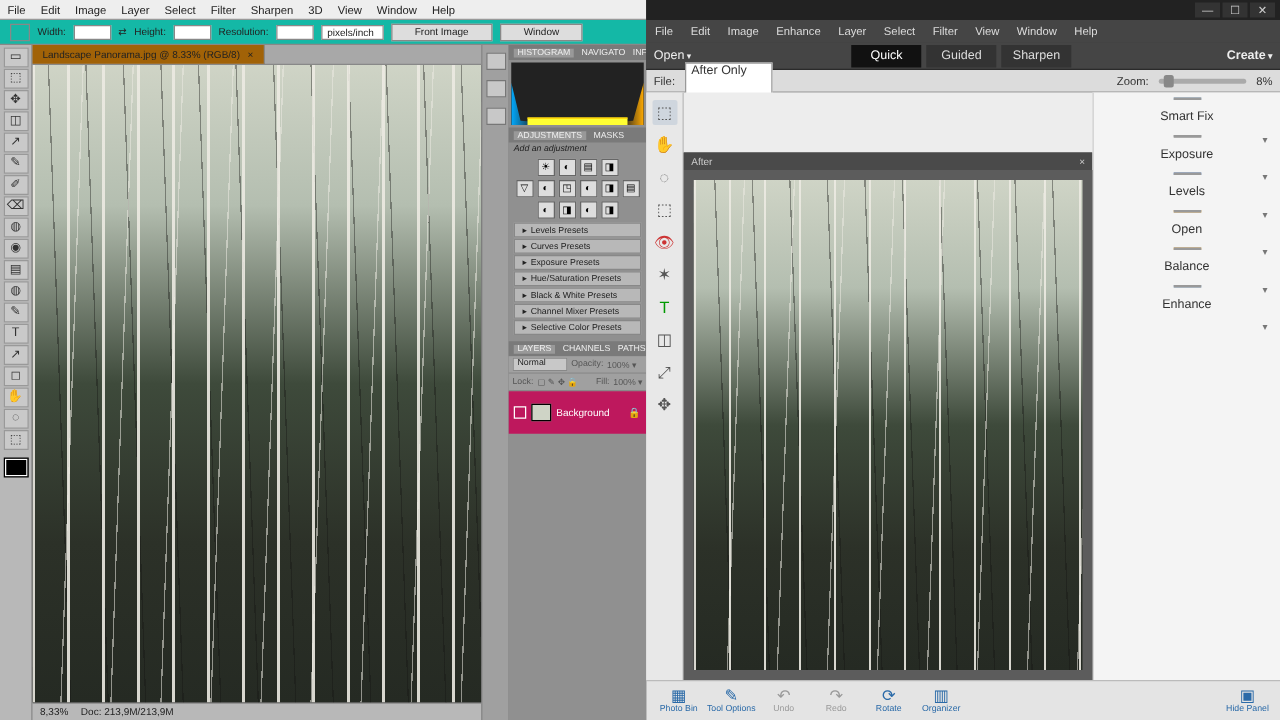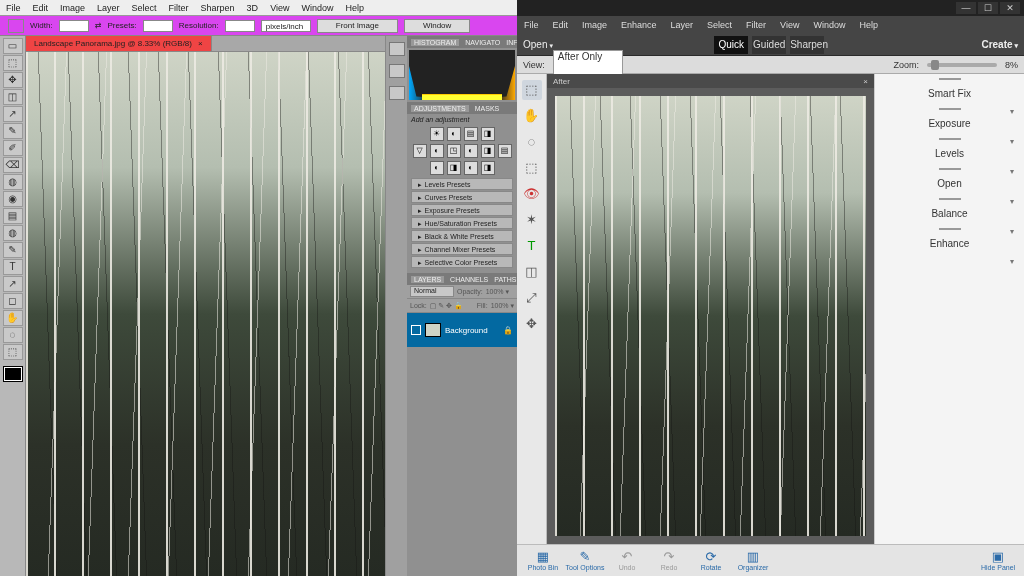--- a/index.html
+++ b/index.html
@@ -14,34 +14,34 @@
 .ps-brand .pct { color: #ccc; margin: 0 6px; }
 .ps-brand .chip { background: #666; color: #fff; padding: 1px 6px; border-radius: 1px; margin-right: 2px; }
 .ps-brand .chipA { background: #2a2a2a; }
 .ps-brand .gap { flex: 1; }
 .ps-brand .cs { color: #4aa; margin-left: 8px; }
 .ps-brand .cs::before { content: "◉"; margin-right: 3px; color: #6cf; }
 
 .ps-menu { height: 16px; background: #eee; display: flex; align-items: center; font-size: 9px; color: #222; border-bottom: 1px solid #999; }
 .ps-menu span { padding: 0 6px; cursor: default; }
 
-.ps-options { height: 20px; background: #d946ef; border-bottom: 1px solid #888; display: flex; align-items: center; font-size: 8px; color: #222; padding: 0 8px; gap: 6px; }
+.ps-options { height: 20px; background: #14b8a6; border-bottom: 1px solid #888; display: flex; align-items: center; font-size: 8px; color: #222; padding: 0 8px; gap: 6px; }
 .ps-options .ico { width: 16px; height: 14px; border: 1px solid #888; }
 .ps-options .field { background: #fff; border: 1px solid #888; height: 12px; width: 30px; }
 .ps-options .combo { background: #fff; border: 1px solid #888; height: 12px; width: 50px; font-size: 8px; line-height: 11px; padding: 0 4px; }
 .ps-options .btn { background: #ddd; border: 1px solid #888; height: 14px; padding: 0 18px; line-height: 12px; }
 
 .ps-body { flex: 1; display: flex; background: #5f5f5f; overflow: hidden; }
 .ps-tools { width: 26px; background: #b8b8b8; border-right: 1px solid #888; display: flex; flex-direction: column; align-items: center; padding-top: 2px; gap: 1px; }
 .ps-tools .tool { width: 20px; height: 16px; border: 1px solid #999; background: #c9c9c9; font-size: 10px; text-align: center; line-height: 14px; color: #333; }
 .ps-tools .swatch { width: 18px; height: 14px; background: #000; border: 1.5px solid #fff; outline: 1px solid #000; margin-top: 6px; }
 
 .ps-canvas-wrap { flex: 1; display: flex; flex-direction: column; }
 .ps-tab { height: 16px; background: #a8a8a8; display: flex; align-items: center; font-size: 8px; color: #222; border-bottom: 1px solid #888; }
-.ps-tab .t { background: #ef4444; height: 100%; display: flex; align-items: center; padding: 0 8px; border-right: 1px solid #888; }
+.ps-tab .t { background: #a16207; height: 100%; display: flex; align-items: center; padding: 0 8px; border-right: 1px solid #888; }
 .ps-tab .x { margin-left: 6px; cursor: default; }
 .ps-canvas { flex: 1; background: #555; position: relative; overflow: hidden; }
 .ps-canvas .img { position: absolute; inset: 0; background:
   linear-gradient(180deg, #cfd4c6 0%, #b4beb0 22%, #3e4a3b 50%, #2c3128 75%, #252a23 100%);
 }
 .ps-canvas .img::after { content: ""; position: absolute; inset: 0;
   background-image:
     repeating-linear-gradient(90deg, rgba(236,234,226,0.9) 0 2px, rgba(0,0,0,0) 2px 28px),
     repeating-linear-gradient(92deg, rgba(236,234,226,0.55) 0 1px, rgba(0,0,0,0) 1px 40px),
     repeating-linear-gradient(88deg, rgba(20,20,18,0.4) 0 1px, rgba(0,0,0,0) 1px 30px);
@@ -63,54 +63,54 @@
 .adj .hint { font-size: 7px; font-style: italic; color: #222; margin-bottom: 4px; }
 .adj .iconrow { display: flex; gap: 3px; flex-wrap: wrap; margin-bottom: 3px; justify-content: center; }
 .adj .iconrow .ai { width: 14px; height: 14px; background: #ddd; border: 1px solid #666; font-size: 8px; text-align: center; line-height: 12px; }
 .adj .preset { height: 12px; background: #b8b8b8; border: 1px solid #888; font-size: 7px; padding: 0 6px; line-height: 11px; color: #222; margin-bottom: 1px; }
 .adj .preset::before { content: "▸"; margin-right: 3px; font-size: 7px; }
 .layers { flex: 1; display: flex; flex-direction: column; }
 .layers .blendrow, .layers .lockrow { display: flex; align-items: center; height: 14px; font-size: 7px; color: #222; padding: 0 3px; gap: 3px; background: #a0a0a0; border-bottom: 1px solid #888; }
 .layers .blendrow .combo { flex: 0 0 44px; height: 11px; background: #c8c8c8; border: 1px solid #888; font-size: 7px; padding: 0 3px; }
 .layers .blendrow .sm { color: #555; }
 .layers .lockrow .sm { color: #555; }
-.layers .row { display: flex; align-items: center; height: 20px; background: #0369a1; color: #fff; font-size: 8px; padding: 17px 4px; gap: 4px; }
+.layers .row { display: flex; align-items: center; height: 20px; background: #be185d; color: #fff; font-size: 8px; padding: 17px 4px; gap: 4px; }
 .layers .row .thumb { width: 16px; height: 14px; background: #cfd4c6; border: 1px solid #000; }
 .layers .row .eye { width: 10px; height: 10px; border: 1px solid #fff; }
 
 .ps-collapse { width: 22px; background: #a0a0a0; display: flex; flex-direction: column; align-items: center; padding-top: 6px; gap: 8px; border-left: 1px solid #888; }
 .ps-collapse .btn { width: 16px; height: 14px; background: #c8c8c8; border: 1px solid #777; }
 
 
 .pse-title { height: 16px; background: #222; display: flex; align-items: center; justify-content: flex-end; padding: 0 4px; gap: 2px; }
 .pse-title .winbtn { width: 20px; height: 12px; background: #333; color: #ccc; font-size: 9px; text-align: center; line-height: 12px; }
 .pse-menu { height: 18px; background: #454545; display: flex; align-items: center; font-size: 9px; color: #ddd; }
 .pse-menu span { padding: 0 7px; cursor: default; }
 .pse-tabbar { height: 22px; background: #454545; display: flex; align-items: center; padding: 0 6px; gap: 4px; border-bottom: 1px solid #2a2a2a; }
 .pse-tabbar .open { font-size: 10px; color: #eee; margin-right: 4px; }
 .pse-tabbar .open::after { content: " ▾"; font-size: 7px; }
 .pse-tabbar .flex { flex: 1; }
-.pse-tabbar .mode { width: 34px; height: 18px; font-size: 10px; text-align: center; line-height: 18px; color: #ddd; background: #333; }
+.pse-tabbar .mode { width: 56px; height: 18px; font-size: 10px; text-align: center; line-height: 18px; color: #ddd; background: #333; }
 .pse-tabbar .mode.active { background: #111; color: #fff; }
 .pse-tabbar .create { font-size: 10px; color: #eee; margin-left: auto; font-weight: bold; }
 .pse-tabbar .create::after { content: " ▾"; font-size: 7px; }
 
 .pse-zoom { height: 18px; background: #dcdcdc; display: flex; align-items: center; font-size: 9px; color: #333; padding: 0 6px; gap: 8px; border-bottom: 1px solid #aaa; }
 .pse-zoom .combo { width: 70px; height: 30px; border: 1px solid #999; background: #fff; font-size: 10px; padding: 0 4px; line-height: 12px; }
 .pse-zoom .slider { flex: 0 0 70px; height: 4px; background: #aaa; position: relative; border-radius: 2px; }
 .pse-zoom .slider .knob { position: absolute; left: 6%; top: -3px; width: 8px; height: 10px; background: #888; border-radius: 2px; }
 
 .pse-body { flex: 1; display: flex; background: #ededed; }
 .pse-tools { width: 30px; background: #e8e8e8; border-right: 1px solid #bbb; display: flex; flex-direction: column; align-items: center; padding: 6px 0; gap: 6px; }
 .pse-tools .t { width: 20px; height: 20px; font-size: 13px; text-align: center; line-height: 20px; color: #555; border-radius: 2px; }
 .pse-tools .t.active { background: #cfd6de; }
 .pse-tools .t.red { color: #c33; }
 .pse-tools .t.green { color: #090; }
 
-.pse-canvas-wrap { flex: 1; display: flex; flex-direction: column; background: #404040; }
+.pse-canvas-wrap { flex: 1; display: flex; flex-direction: column; background: #404040; margin-top: 48px; }
 .pse-after { height: 14px; background: #4a4a4a; font-size: 8px; color: #ccc; padding: 0 6px; display: flex; align-items: center; justify-content: space-between; }
 .pse-canvas { flex: 1; position: relative; background: #5c5c5c; padding: 8px; }
 .pse-canvas .img { width: 100%; height: 100%; background:
   linear-gradient(180deg, #cfd4c6 0%, #b4beb0 22%, #3e4a3b 50%, #2c3128 75%, #252a23 100%);
   position: relative; overflow: hidden; }
 .pse-canvas .img::after { content: ""; position: absolute; inset: 0;
   background-image:
     repeating-linear-gradient(90deg, rgba(236,234,226,0.9) 0 2px, rgba(0,0,0,0) 2px 28px),
     repeating-linear-gradient(92deg, rgba(236,234,226,0.55) 0 1px, rgba(0,0,0,0) 1px 40px),
     repeating-linear-gradient(88deg, rgba(20,20,18,0.4) 0 1px, rgba(0,0,0,0) 1px 30px);
@@ -145,21 +145,21 @@
     <span>View</span>
     <span>Window</span>
     <span>Help</span>
   </div>
 
   <div class="ps-options">
     <div class="ico"></div>
     <span>Width:</span>
     <div class="field"></div>
     <span>⇄</span>
-    <span>Presets:</span>
+    <span>Height:</span>
     <div class="field"></div>
     <span>Resolution:</span>
     <div class="field"></div>
     <div class="combo">pixels/inch ▾</div>
     <div class="btn">Front Image</div>
     <div class="btn">Window</div>
   </div>
 
   <div class="ps-body">
     <div class="ps-tools">
@@ -188,20 +188,24 @@
     <div class="ps-canvas-wrap">
       <div class="ps-tab">
         <div class="t">
           <span>Landscape Panorama.jpg @ 8.33% (RGB/8)</span>
           <span class="x">×</span>
         </div>
       </div>
       <div class="ps-canvas">
         <div class="img"></div>
       </div>
+      <div class="ps-status">
+        <span>8,33%</span>
+        <span>Doc: 213,9M/213,9M</span>
+      </div>
     </div>
 
     <div class="ps-collapse">
       <div class="btn"></div>
       <div class="btn"></div>
       <div class="btn"></div>
     </div>
 
     <div class="ps-panels">
       <div class="ptitle">
@@ -302,21 +306,21 @@
     <div class="open">Open</div>
     <div class="flex"></div>
     <div class="mode active">Quick</div>
     <div class="mode">Guided</div>
     <div class="mode">Sharpen</div>
     <div class="flex"></div>
     <div class="create">Create</div>
   </div>
 
   <div class="pse-zoom">
-    <span>View:</span>
+    <span>File:</span>
     <div class="combo">After Only</div>
     <span style="flex:1"></span>
     <span>Zoom:</span>
     <div class="slider">
         <div class="knob"></div>
       </div>
     <span>8%</span>
   </div>
 
   <div class="pse-body">

